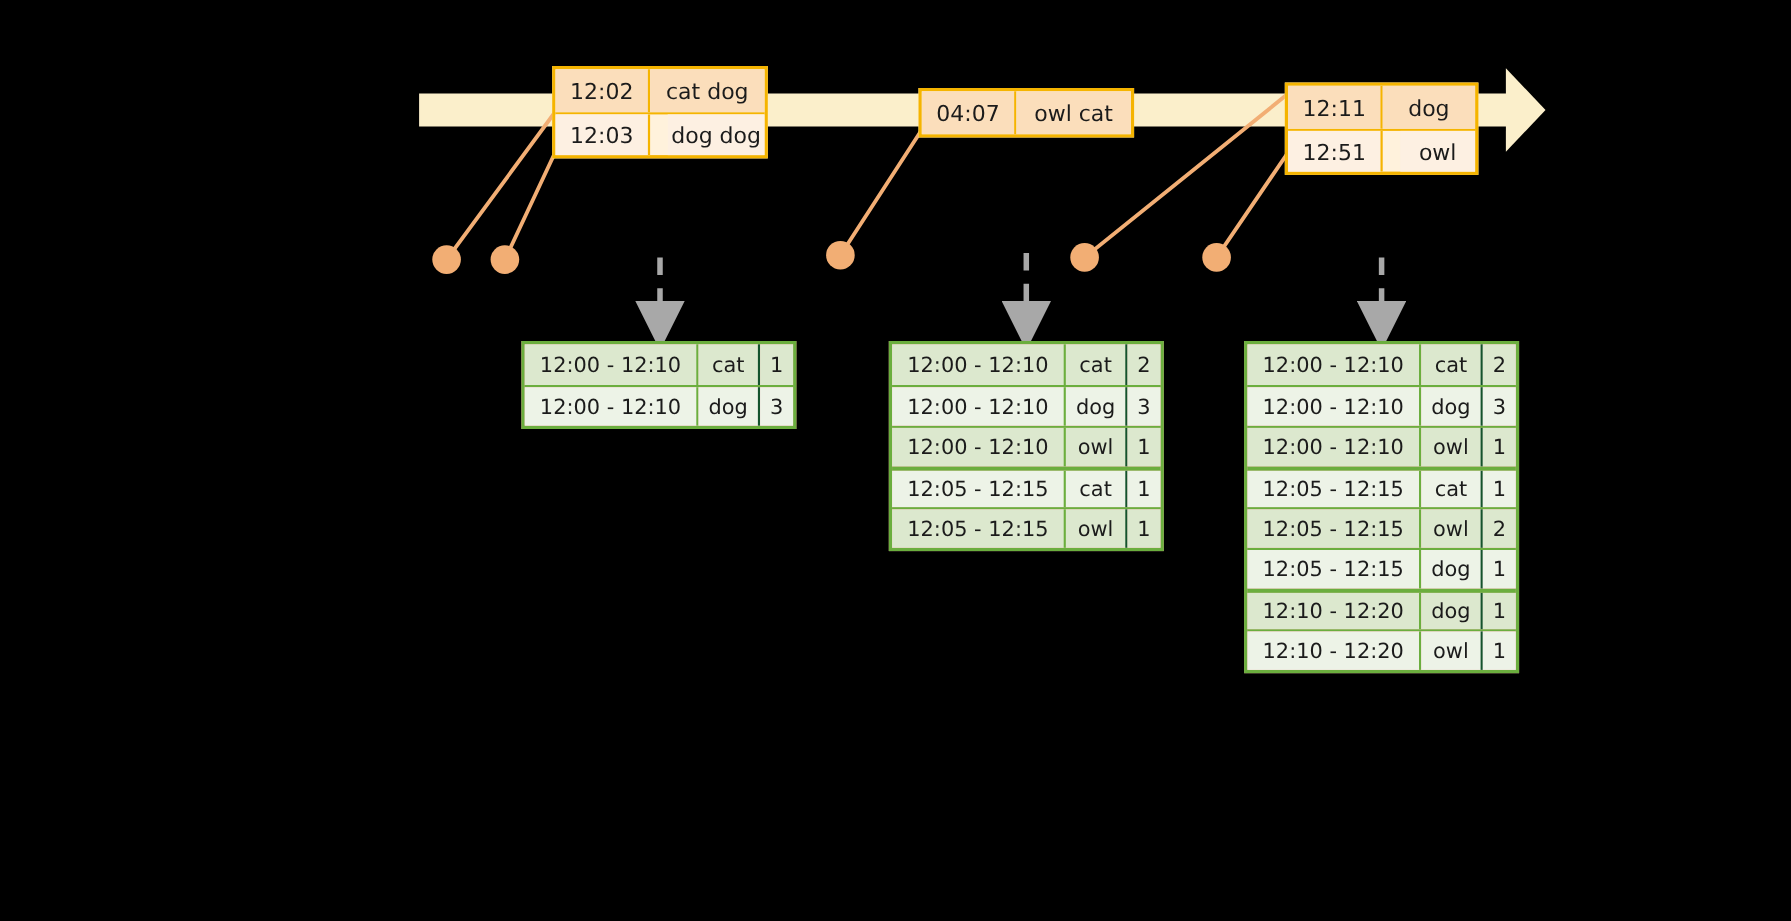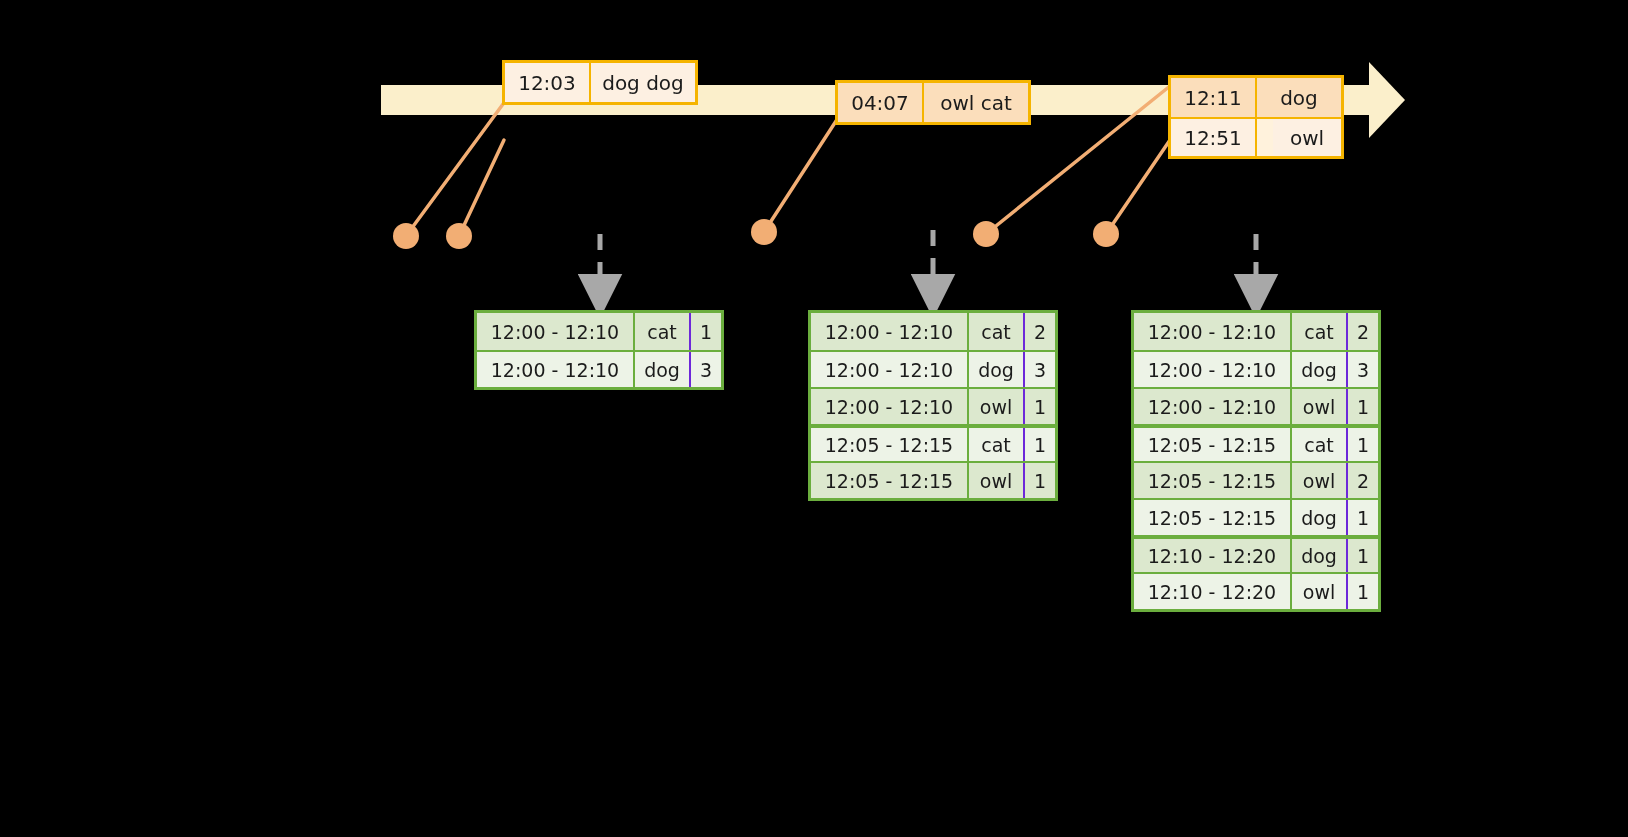--- a/index.html
+++ b/index.html
@@ -82,21 +82,21 @@
     display: flex;
     align-items: center;
     justify-content: center;
     font-size: 19px;
     color: #1b1b1b;
     box-sizing: border-box;
     background: #EDF3E7;
   }
   .rt-row.alt .rt-cell { background: #DCE8CE; }
   .rt-win { border-right: 2px solid #6BAE3E; }
-  .rt-word { border-right: 2px solid #6d28d9; }
+  .rt-word { border-right: 2px solid #14532d; }
 </style>
 </head>
 <body>
 
 <div id="stage">
 
   <svg class="layer" viewBox="0 0 1628 837">
     <defs>
       <marker id="grayhead" markerWidth="9" markerHeight="9" refX="4.5" refY="4.5" orient="auto">
         <path d="M0,0 L9,4.5 L0,9 Z" fill="#A8A8A8"></path>
@@ -125,20 +125,24 @@
     </g>
 
     <g stroke="#A8A8A8" stroke-width="5" stroke-dasharray="16 12" fill="none">
       <line x1="600" y1="234" x2="600" y2="296" marker-end="url(#grayhead)"></line>
       <line x1="933" y1="230" x2="933" y2="296" marker-end="url(#grayhead)"></line>
       <line x1="1256" y1="234" x2="1256" y2="296" marker-end="url(#grayhead)"></line>
     </g>
   </svg>
 
   <div class="evt-group" style="left:502px; top:60px; width:196px;">
+    <div class="evt-row shade">
+      <div class="evt-time">12:02</div>
+      <div class="evt-words">cat dog</div>
+    </div>
     <div class="evt-row">
       <div class="evt-time">12:03</div>
       <div class="evt-words">dog dog</div>
     </div>
   </div>
 
   <div class="evt-group" style="left:835px; top:80px; width:196px;">
     <div class="evt-row shade">
       <div class="evt-time">04:07</div>
       <div class="evt-words">owl cat</div>

